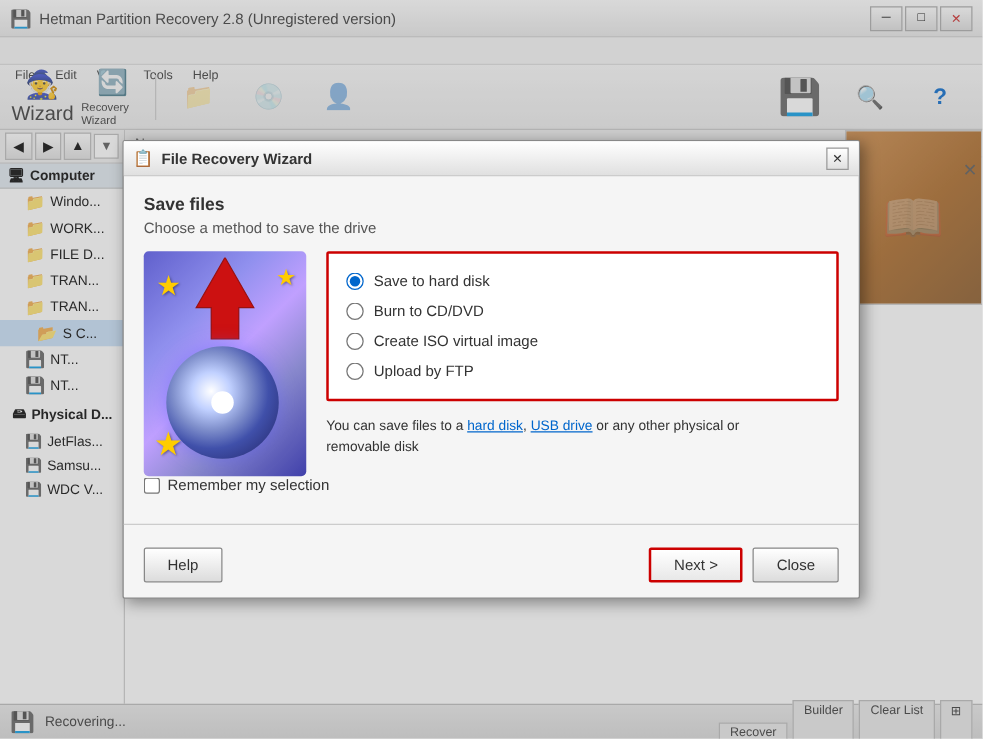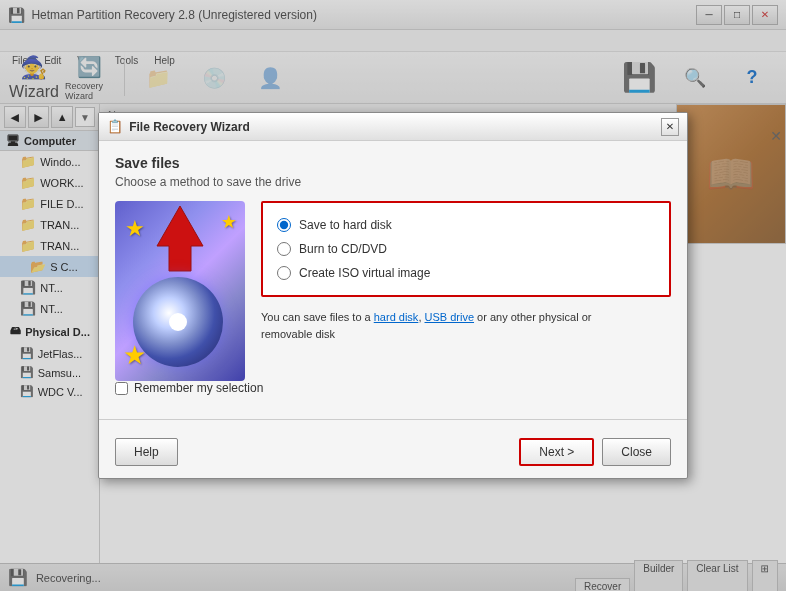--- a/index.html
+++ b/index.html
@@ -636,20 +636,24 @@
               <span class="radio-label">Save to hard disk</span>
             </label>
             <label class="radio-option">
               <input type="radio" name="save_method" style="">
               <span class="radio-label">Burn to CD/DVD</span>
             </label>
             <label class="radio-option">
               <input type="radio" name="save_method" style="">
               <span class="radio-label">Create ISO virtual image</span>
             </label>
+            <label class="radio-option">
+              <input type="radio" name="save_method" style="">
+              <span class="radio-label">Upload by FTP</span>
+            </label>
           </div>
 
           <div class="info-text">
             You can save files to a <a>hard disk</a>, <a>USB drive</a> or any other physical or removable disk
           </div>
         </div>
       </div>
 
       <div class="remember-row">
         <input type="checkbox" style="">

